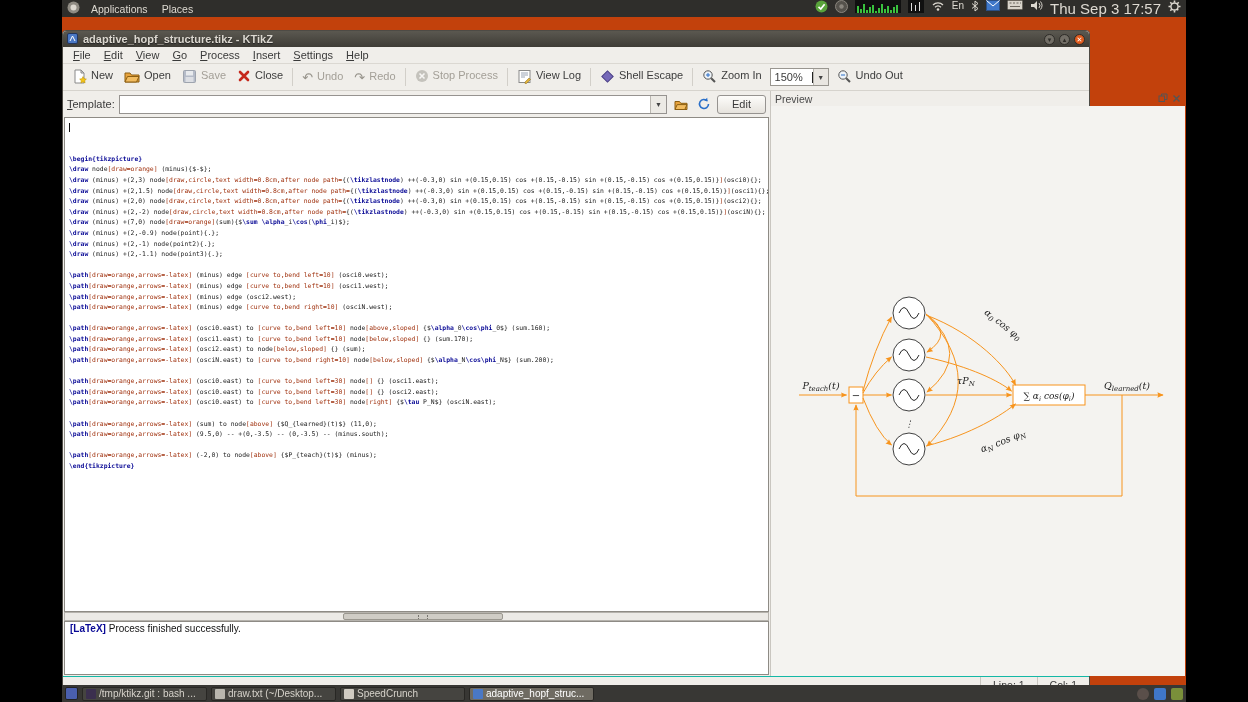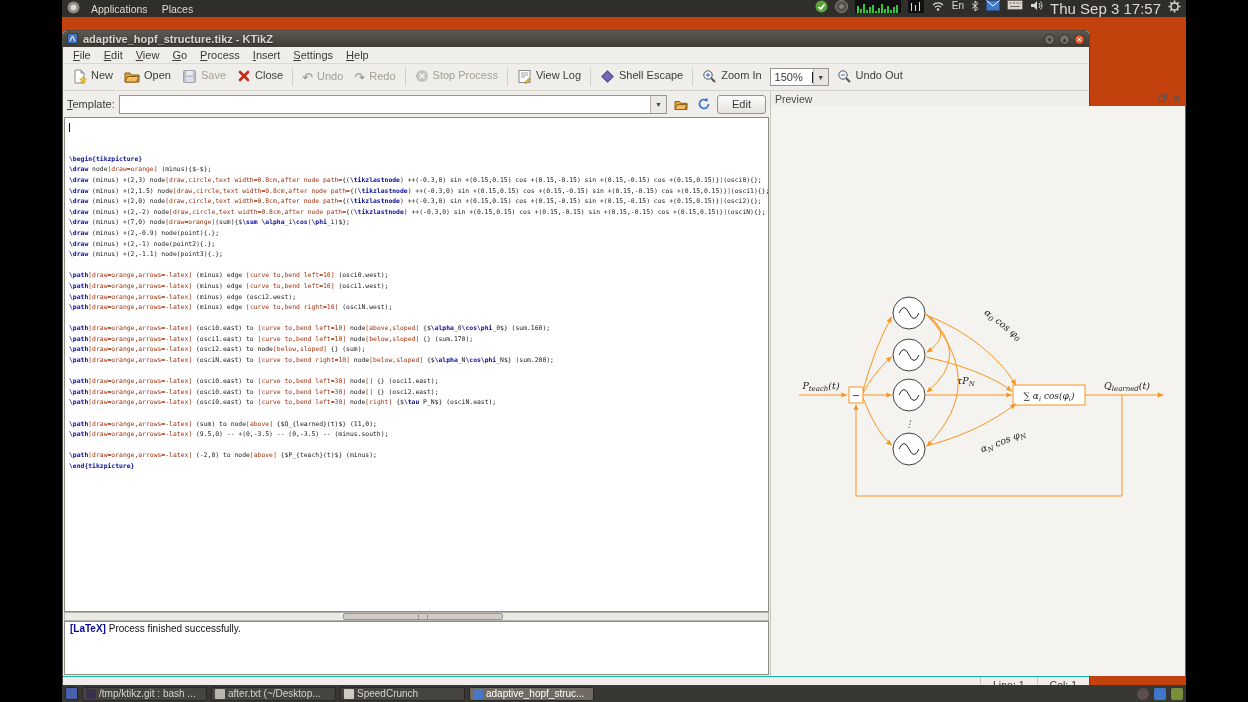--- a/index.html
+++ b/index.html
@@ -404,21 +404,21 @@
 
   <div class="taskbar" data-name="bottom-taskbar">
     <span class="showdesk" data-name="show-desktop-button"></span>
     <span id="task-windows" style="display:flex;gap:4px" data-name="taskbar-window-list">
         <div class="taskbtn" data-name="taskbar-window-button">
           <span class="ticon" data-name="terminal-icon"></span>
           <span class="tlabel" data-name="taskbar-window-label">/tmp/ktikz.git : bash ...</span>
         </div>
         <div class="taskbtn" data-name="taskbar-window-button">
           <span class="ticon" data-name="text-editor-icon"></span>
-          <span class="tlabel" data-name="taskbar-window-label">after.txt (~/Desktop...</span>
+          <span class="tlabel" data-name="taskbar-window-label">draw.txt (~/Desktop...</span>
         </div>
         <div class="taskbtn" data-name="taskbar-window-button">
           <span class="ticon" data-name="calculator-icon"></span>
           <span class="tlabel" data-name="taskbar-window-label">SpeedCrunch</span>
         </div>
         <div class="taskbtn active" data-name="taskbar-window-button">
           <span class="ticon" data-name="ktikz-icon"></span>
           <span class="tlabel" data-name="taskbar-window-label">adaptive_hopf_struc...</span>
         </div>
       </span>

